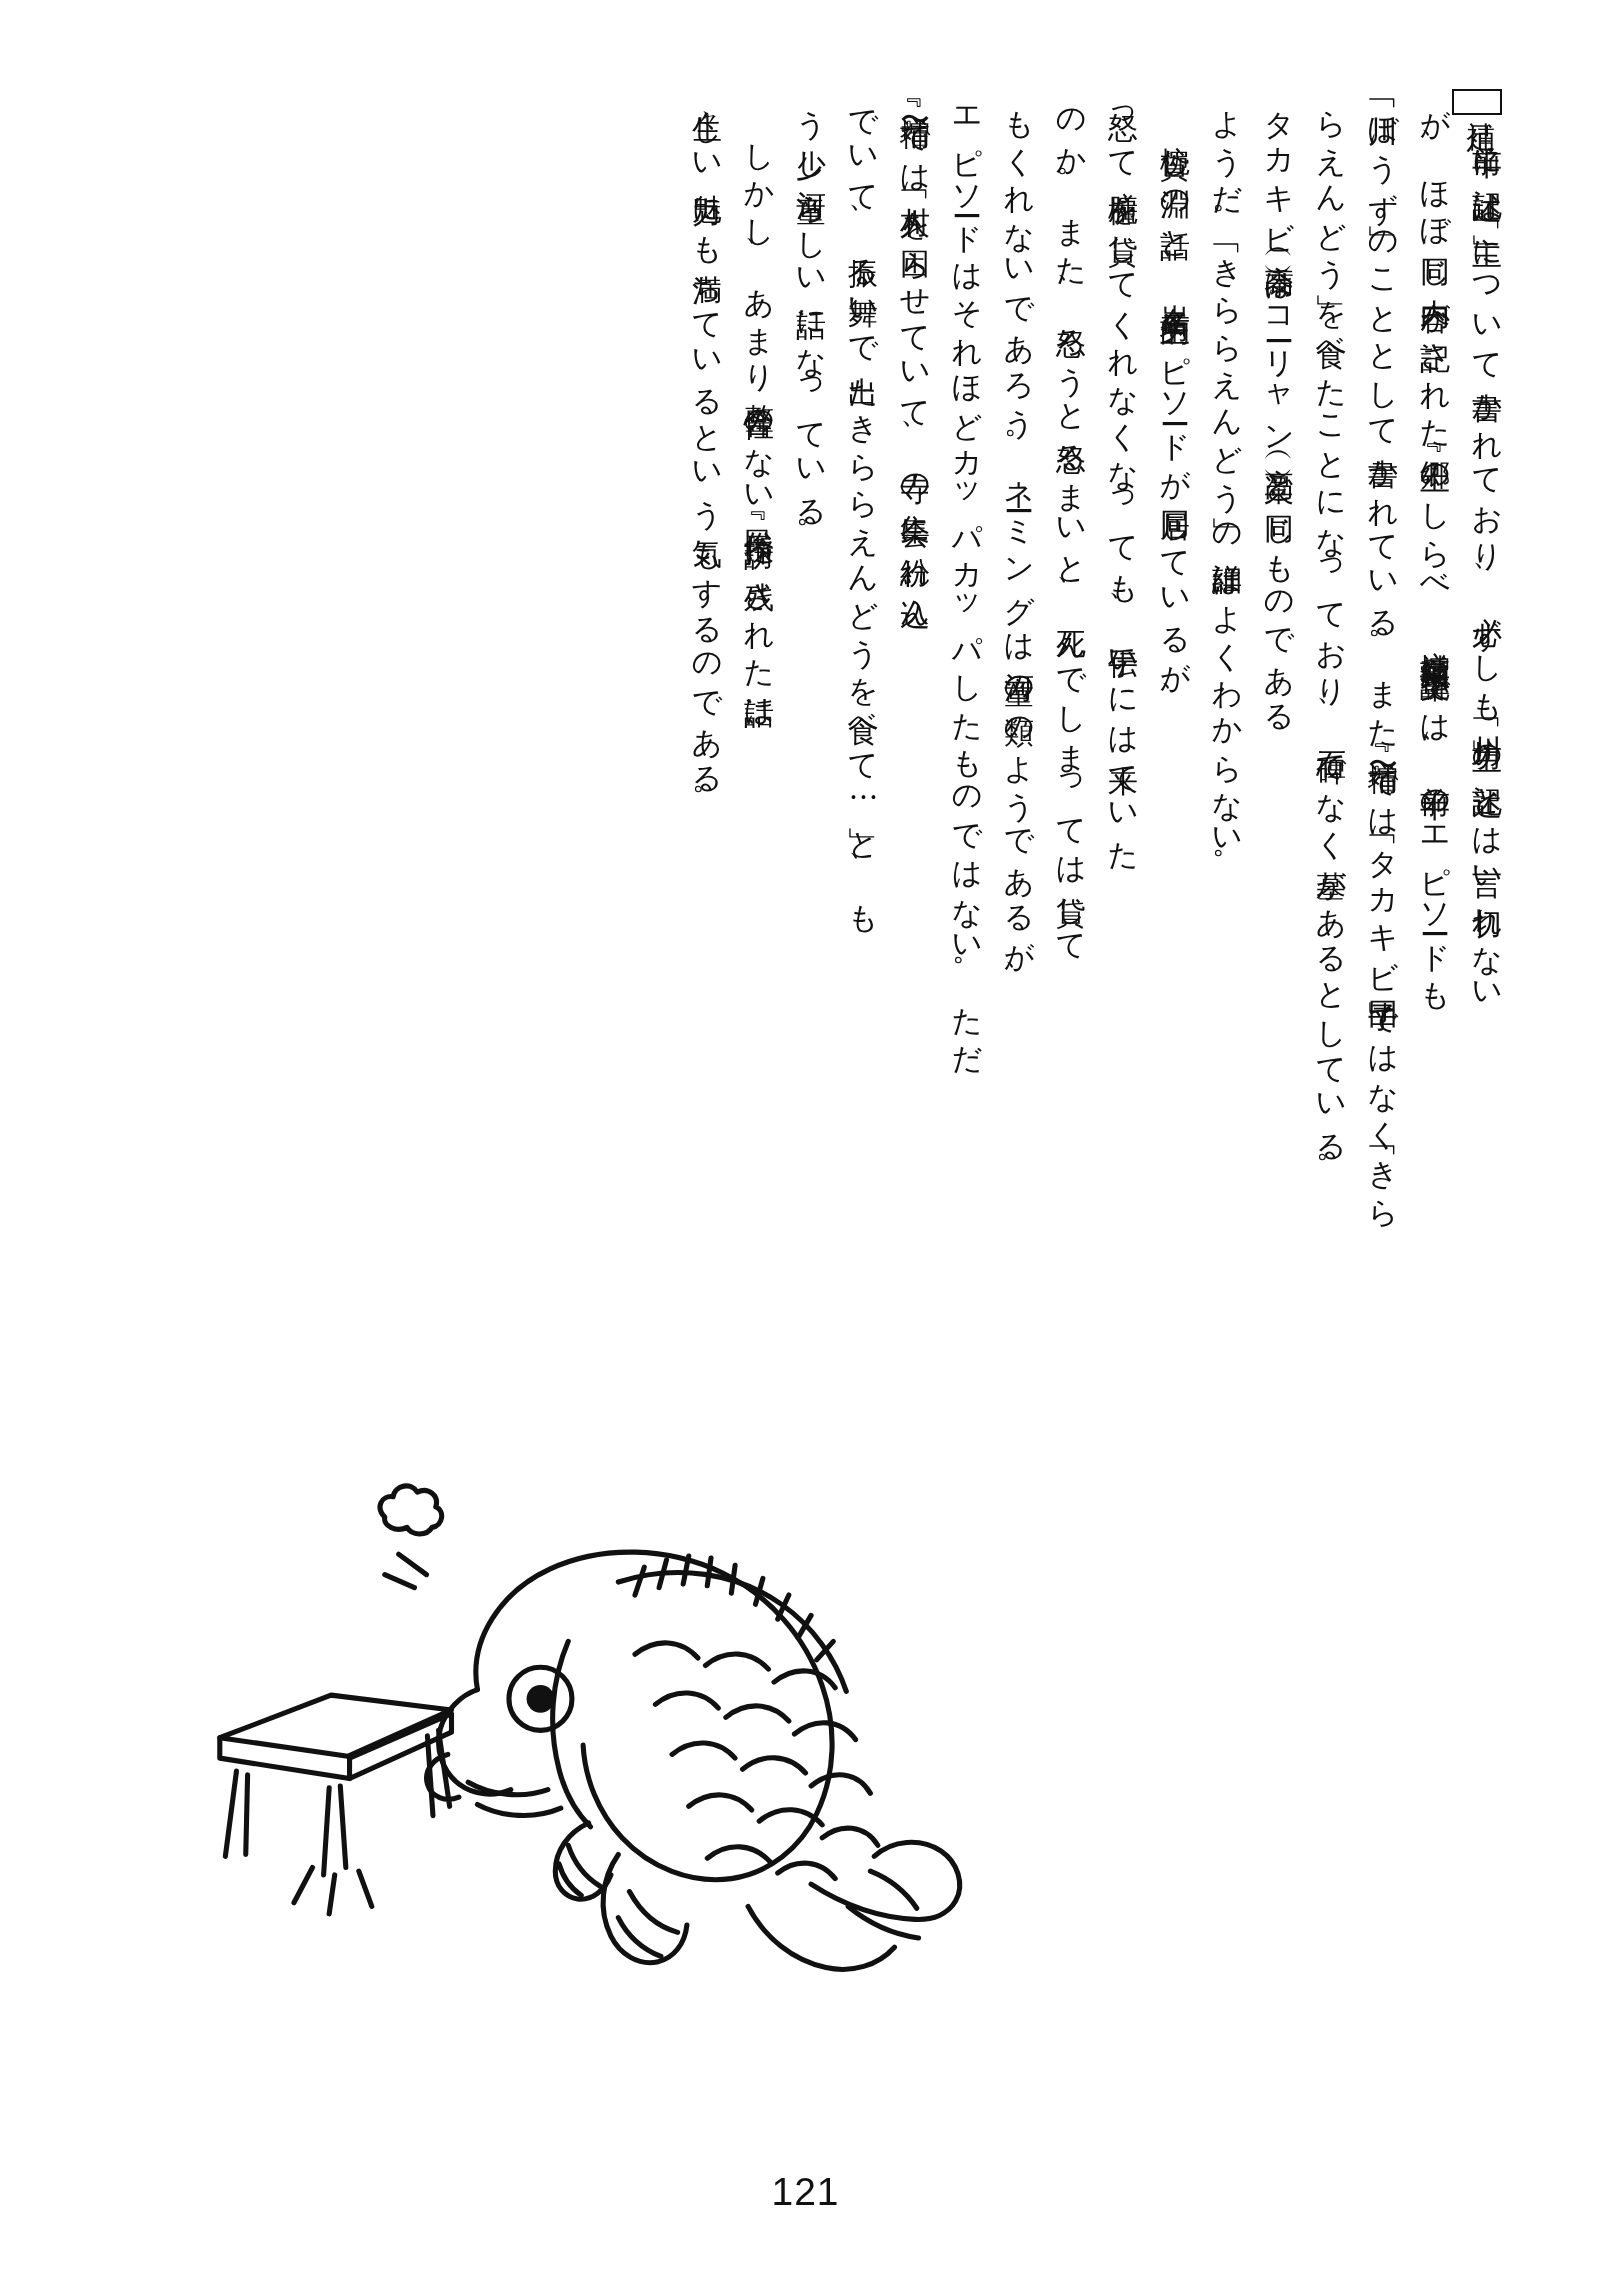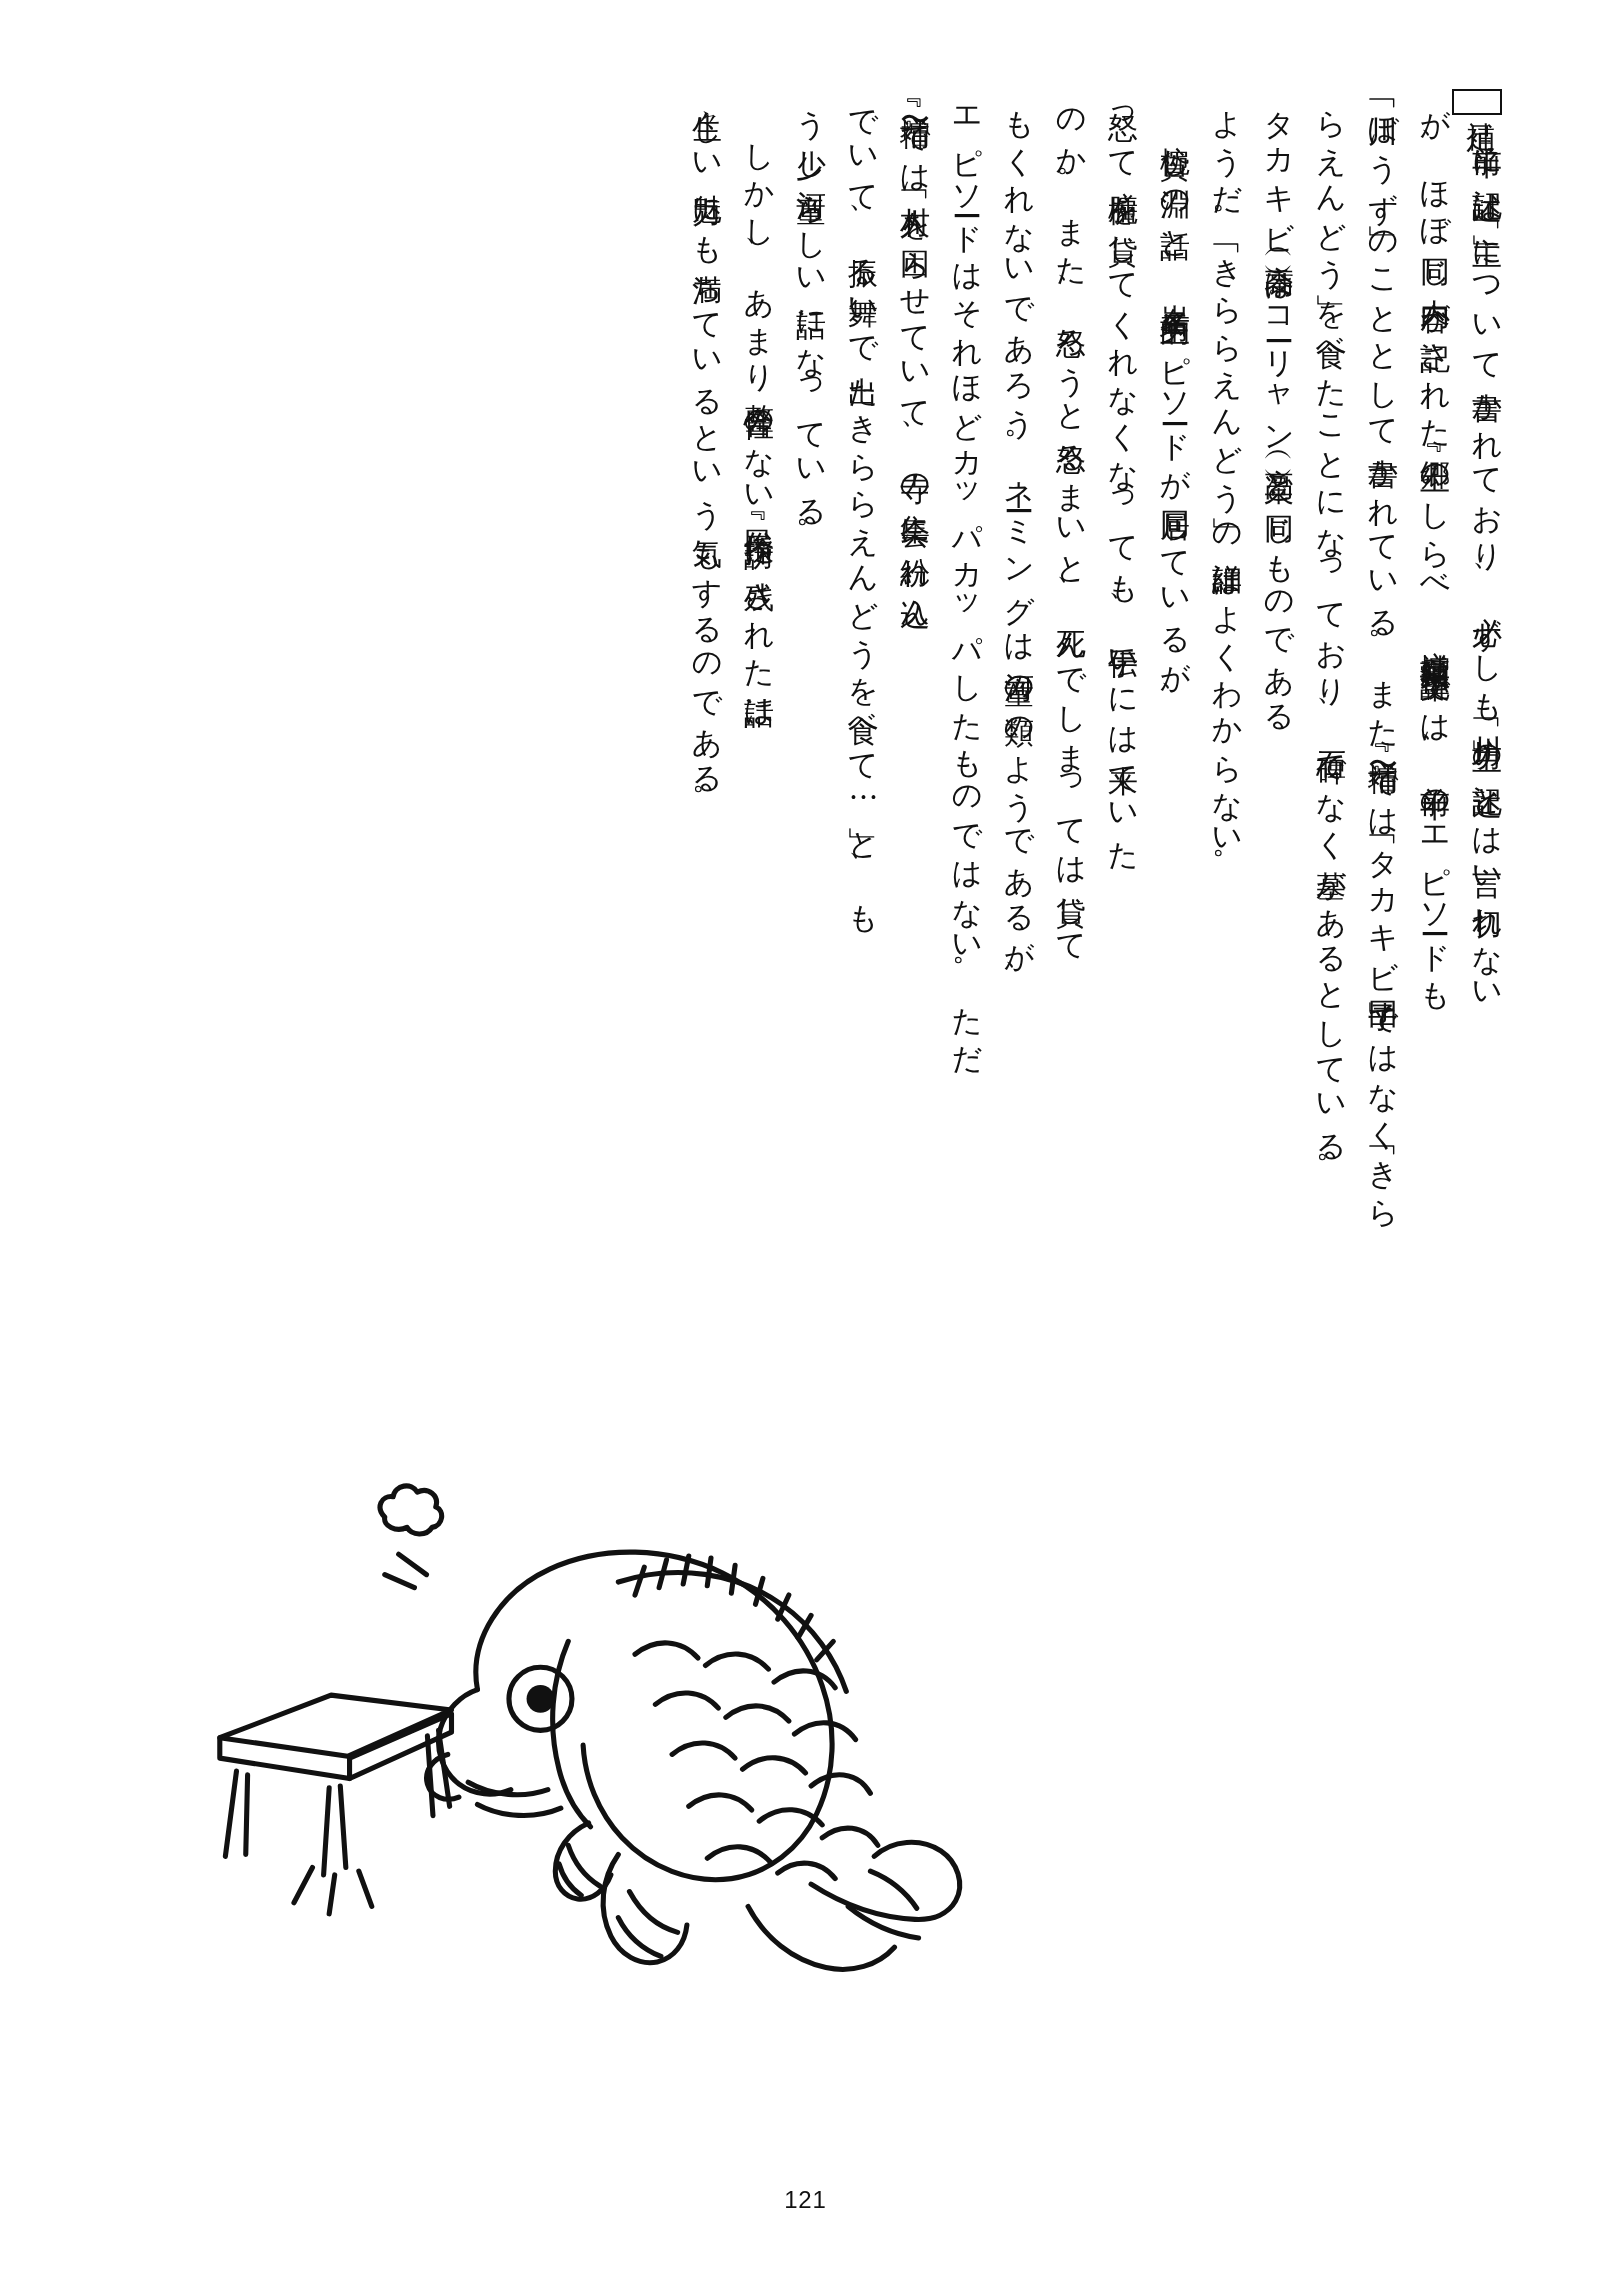--- a/index.html
+++ b/index.html
@@ -78,21 +78,21 @@
   }
 
   
   .page-number {
     position: absolute;
     bottom: 80px;
     left: 0;
     right: 0;
     text-align: center;
     font-family: "Liberation Sans", sans-serif;
-    font-size: 24px;
+    font-size: 39px;
     letter-spacing: 0.9px;
     color: #111;
   }
 </style>
 </head>
 <body>
 
 <div class="page">
 
   <div class="vtext-area">

